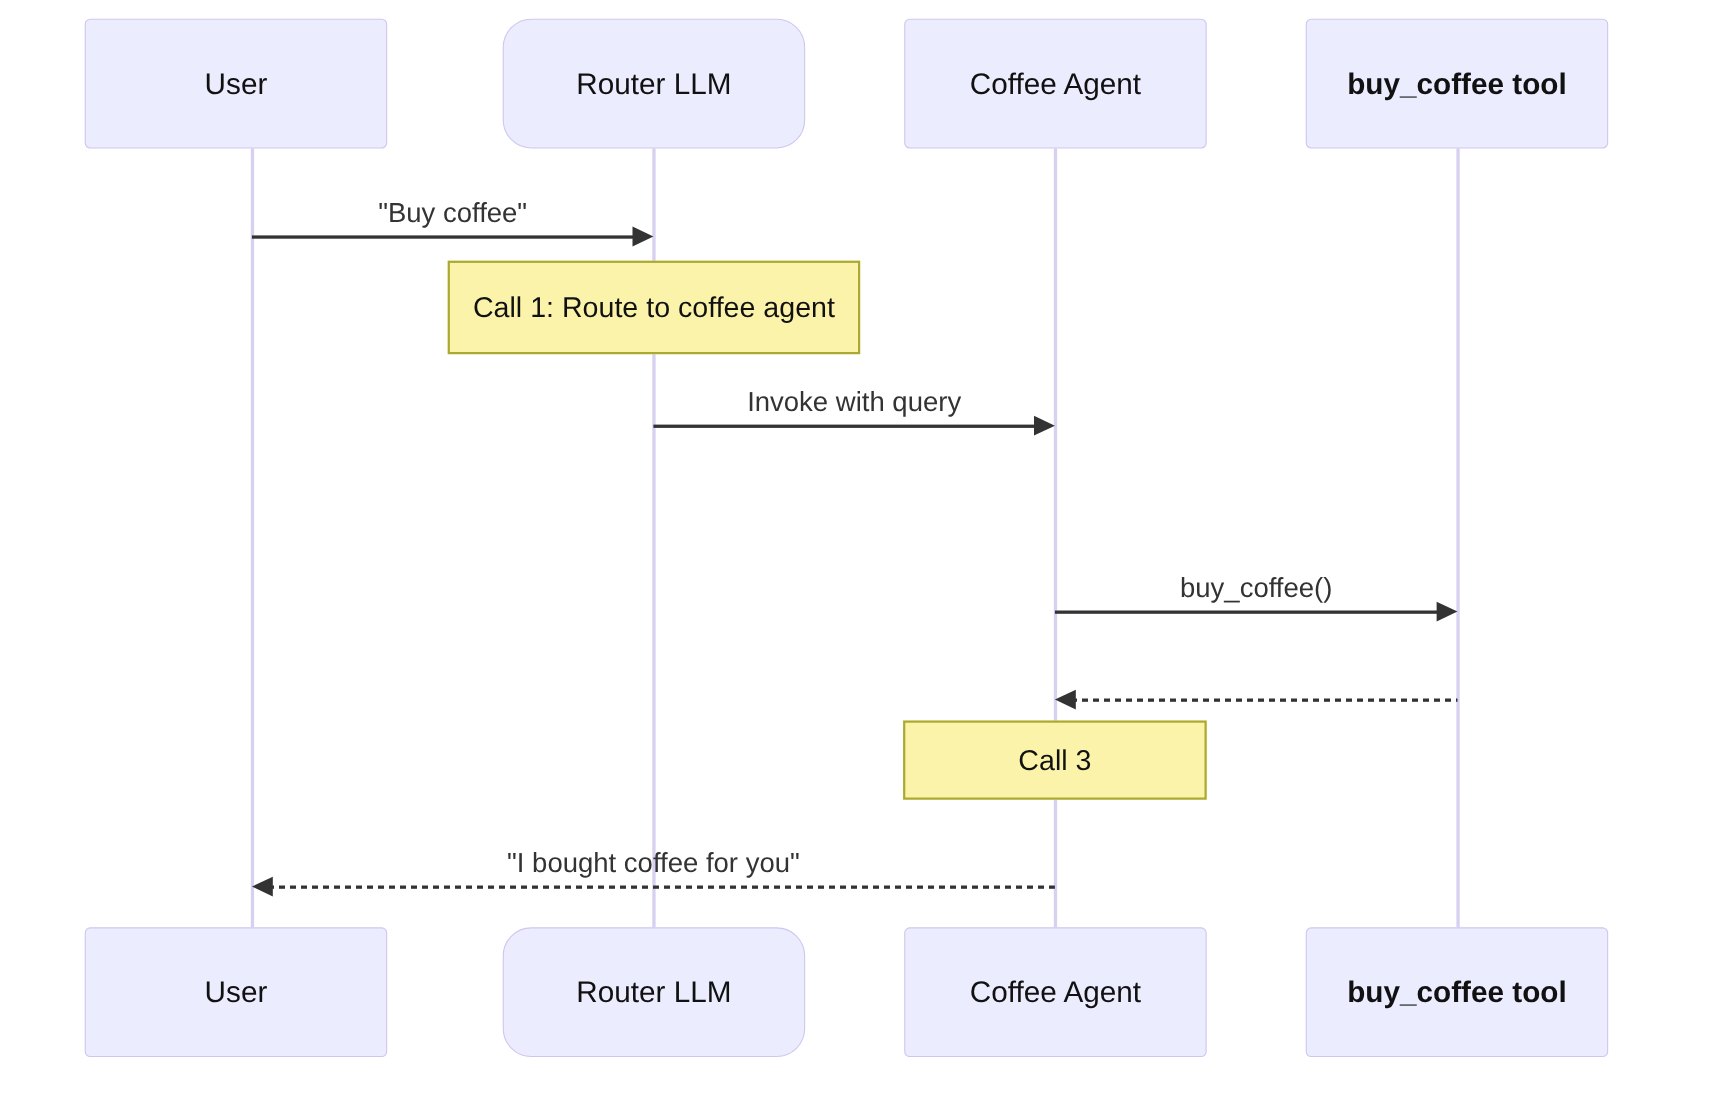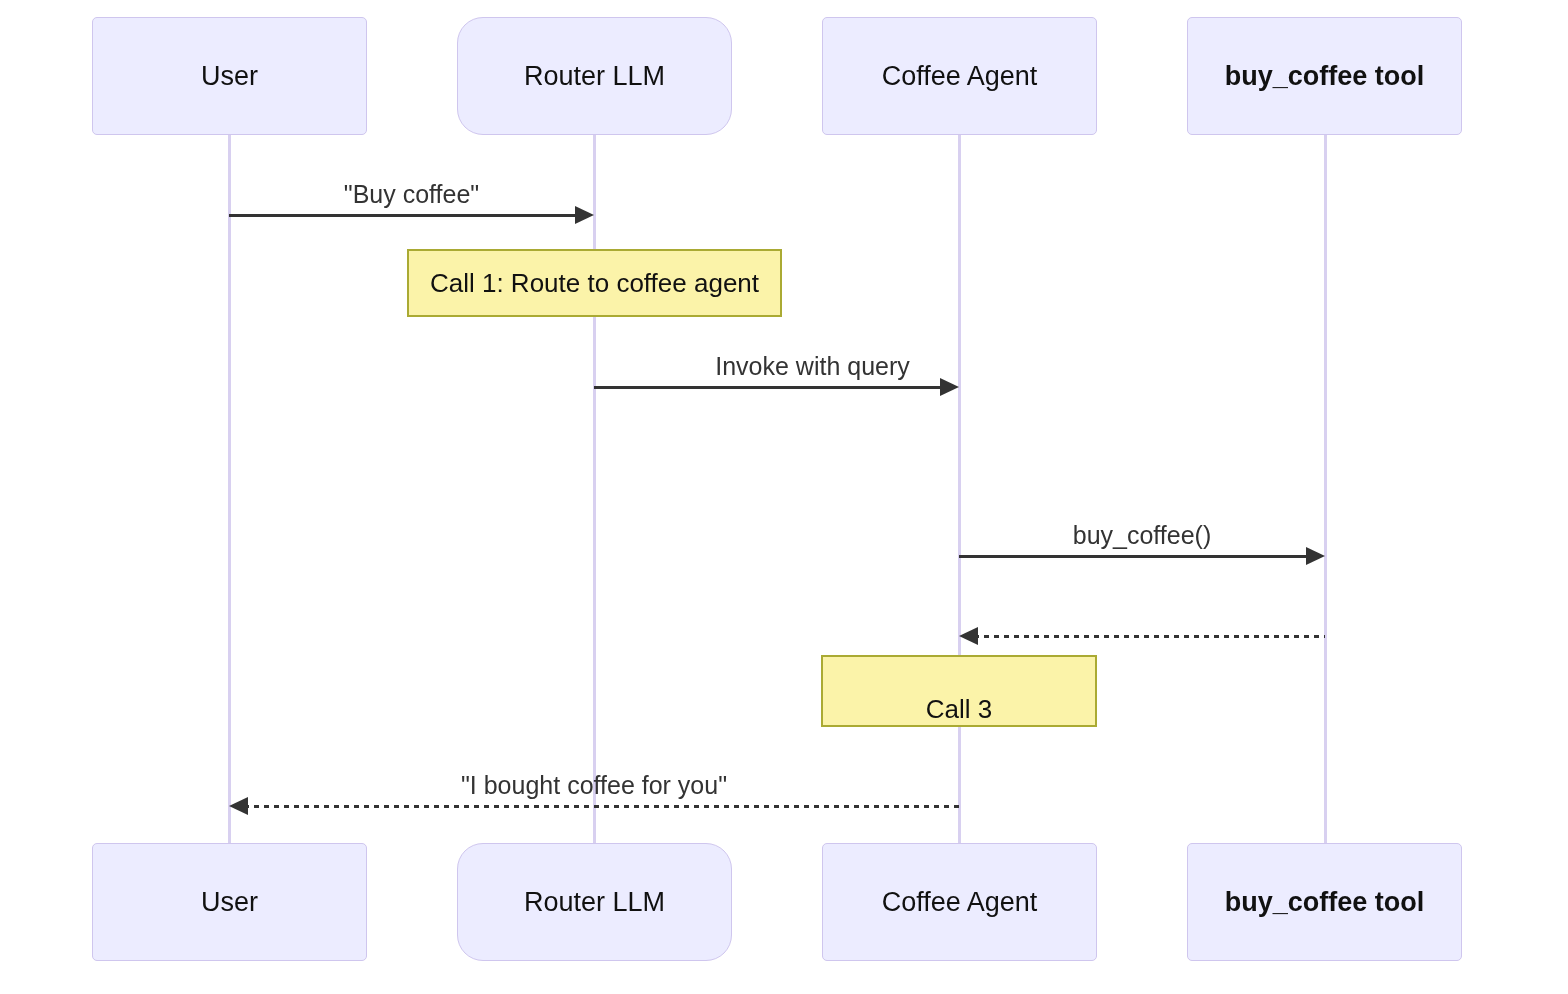--- a/index.html
+++ b/index.html
@@ -26,21 +26,21 @@
     box-sizing: border-box;
     display: flex;
     align-items: center;
     justify-content: center;
     font-size: 27px;
     color: #111111;
     letter-spacing: 0px;
   }
   .actor-top { top: 17px; }
   .actor-bottom { top: 843px; }
-  .col-0 { left: 92px; text-align: right; }
+  .col-0 { left: 77px; text-align: right; }
   .col-1 { left: 457px; border-radius: 26px; }
   .col-2 { left: 822px; }
   .col-3 { left: 1187px; font-weight: bold; }
   
   .lifeline {
     position: absolute;
     top: 135px;
     height: 708px;
     width: 3px;
     background: #D8D0F0;
@@ -110,37 +110,37 @@
     <span>Coffee Agent</span>
   </div>
   <div class="actor-box actor-top col-3">
     <span>buy_coffee tool</span>
   </div>
 
   <div class="msg-label" style="left:229px; top:177px; width:365px;">"Buy coffee"</div>
   <div class="msg-line" style="left:229px; top:214px; width:350px;"></div>
   <div class="arrowhead right" style="left:575px; top:206px;"></div>
 
-  <div class="note" style="left:407px; top:249px; width:375px; height:68px;">
+  <div class="note" style="left:407px; top:237px; width:375px; height:85px;">
     <span>Call 1: Route to coffee agent</span>
   </div>
 
-  <div class="msg-label" style="left:594px; top:349px; width:365px;margin-left:36px;">Invoke with query</div>
+  <div class="msg-label" style="left:594px; top:349px; width:365px;">Invoke with query</div>
   <div class="msg-line" style="left:594px; top:386px; width:350px;"></div>
   <div class="arrowhead right" style="left:940px; top:378px;"></div>
 
 
   <div class="msg-label" style="left:959px; top:518px; width:366px;">buy_coffee()</div>
   <div class="msg-line" style="left:959px; top:555px; width:351px;"></div>
   <div class="arrowhead right" style="left:1306px; top:547px;"></div>
 
   <div class="msg-line dashed" style="left:974px; top:635px; width:351px;"></div>
   <div class="arrowhead left" style="left:959px; top:627px;"></div>
 
-  <div class="note" style="left:821px; top:655px; width:276px; height:72px;align-items:flex-end;">
+  <div class="note" style="left:821px; top:655px; width:276px; height:72px;">
     <span>Call 3</span>
   </div>
 
   <div class="msg-label" style="left:229px; top:768px; width:730px;">"I bought coffee for you"</div>
   <div class="msg-line dashed" style="left:244px; top:805px; width:715px;"></div>
   <div class="arrowhead left" style="left:229px; top:797px;"></div>
 
   <div class="actor-box actor-bottom col-0">
     <span>User</span>
   </div>

